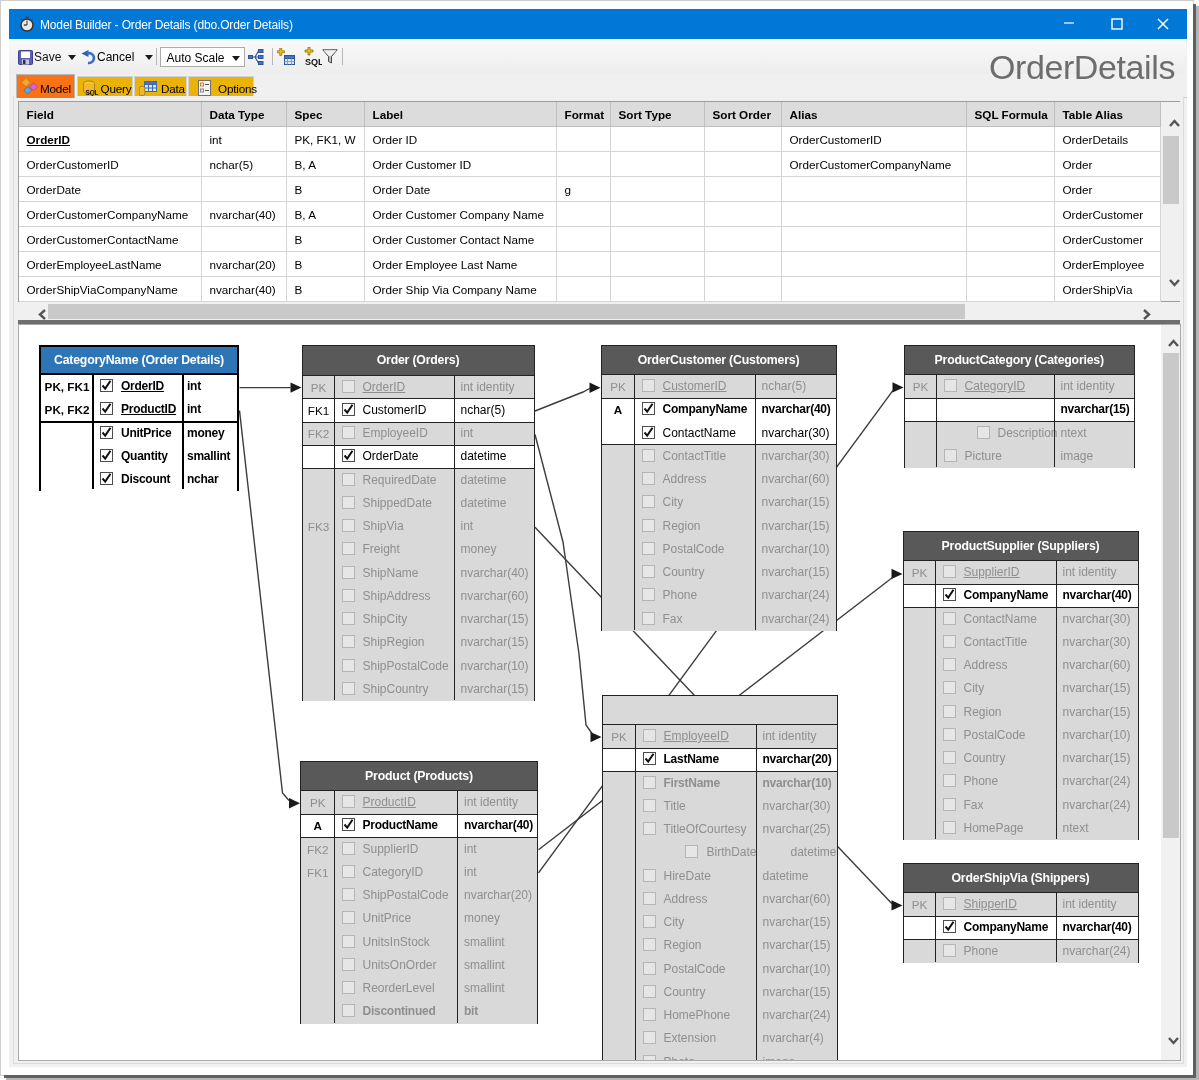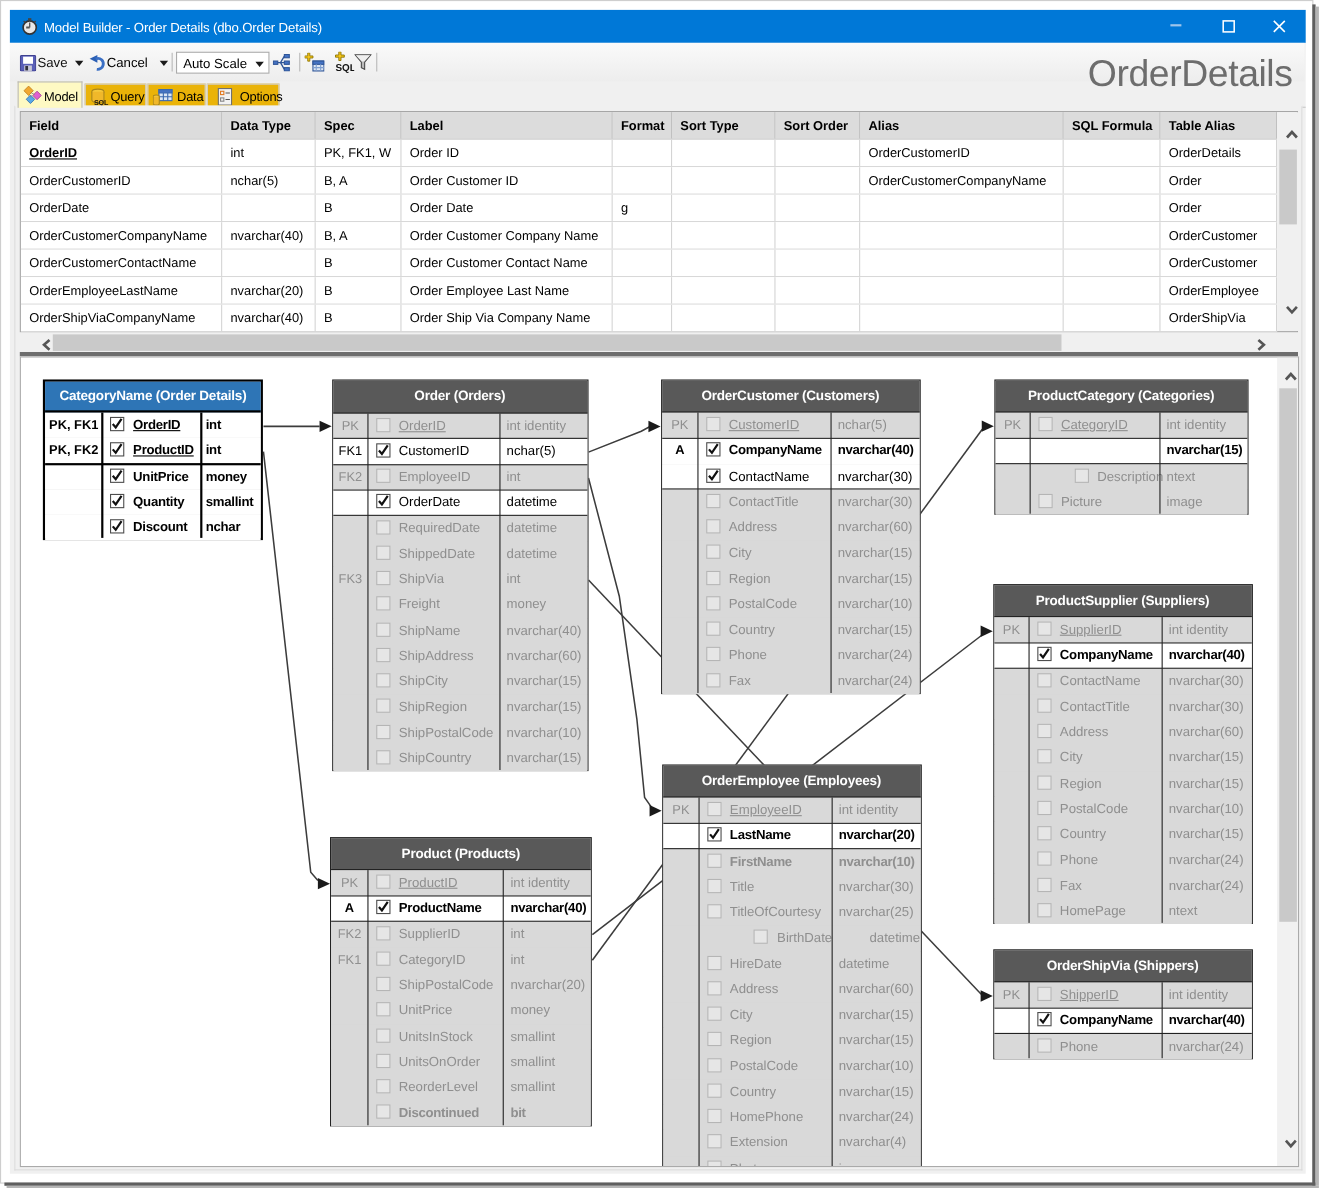--- a/index.html
+++ b/index.html
@@ -8,21 +8,21 @@
 #shadR2 { position:absolute; left:1196px; top:6px; width:3px; height:1072px; background:#b5b5b5; }
 #shadB { position:absolute; left:4px; top:1075px; width:1192px; height:3px; background:#5f5f5f; }
 #shadB2 { position:absolute; left:6px; top:1078px; width:1193px; height:2px; background:#b5b5b5; }
 #title { position:absolute; left:9px; top:9px; width:1177.5px; height:29.5px; background:#0078d7; color:#fff; }
 #title .t { position:absolute; left:31px; top:8.5px; font-size:12px; letter-spacing:-0.15px; }
 #client { position:absolute; left:9px; top:38.5px; width:1177.5px; height:1028px; background:#f0f0f0; }
 #bigtitle { position:absolute; top:11px; right:11.5px; font-size:34px; line-height:1; color:#6d6d6d; letter-spacing:-0.4px; z-index:6; }
 .tbtxt { font-size:12px; color:#111; }
 #tabs { position:absolute; left:0; top:35px; height:24px; }
 .tab { position:absolute; top:2.5px; height:21.5px; background:#eab308; border:1px solid #d2d2d2; border-bottom:none; font-size:11.7px; letter-spacing:-0.2px; color:#000; }
-.tab.active { top:0; height:24px; background:#fef9c3; border:1px solid #b9b9b9; border-bottom:none; z-index:2; }
+.tab.active { top:0; height:24px; background:#f97316; border:1px solid #b9b9b9; border-bottom:none; z-index:2; }
 .tab span.lbl { position:absolute; top:5px; }
 .tab.active span.lbl { top:7px; }
 #outer { position:absolute; left:3.5px; top:57px; width:1171px; height:968px; border:1px solid #dcdcdc; border-top-color:#f0f0f0; background:#f0f0f0; }
 #gridpanel { position:absolute; left:4px; top:4.5px; width:1162px; height:200.5px; border:1px solid #9d9d9d; background:#fff; }
 .gc { position:absolute; top:0; height:100%; padding:5.5px 0 0 8px; font-size:11.7px; color:#000; border-right:1px solid #d4d4d4; overflow:hidden; white-space:nowrap; }
 .gh { background:#dcdcdc; border-right:1px solid #c0c0c0; font-weight:bold; }
 .ghead { position:absolute; left:0; top:0; width:1142.5px; height:25px; background:#dcdcdc; border-bottom:1px solid #c0c0c0; }
 .grow { position:absolute; left:0; width:1142.5px; height:25px; background:#fff; border-bottom:1px solid #d4d4d4; }
 #gvsb { position:absolute; left:1142.5px; top:0; width:19px; height:198.5px; background:#f0f0f0; }
 #gvsb .thumb { position:absolute; left:1.5px; top:34px; width:16px; height:68px; background:#c9c9c9; }
@@ -645,21 +645,20 @@
             <div class="dn" style="left:33.5px;width:123.5px;"><span class="cb cbg"></span><span class="nm">Discontinued</span></div>
             <div class="dy" style="left:157px;">bit</div>
           </div>
           <div style="position:absolute;left:32.5px;top:29.5px;bottom:0;width:1px;background:#222;"></div>
           <div style="position:absolute;left:156px;top:29.5px;bottom:0;width:1px;background:#222;"></div>
           <div style="position:absolute;left:0;right:0;top:28.5px;height:1px;background:#222;"></div>
           <div style="position:absolute;left:0;right:0;top:52.25px;height:1px;background:#222;z-index:5;"></div>
           <div style="position:absolute;left:0;right:0;top:75.5px;height:1px;background:#222;z-index:5;"></div>
         </div>
 <div class="dt" style="left:583px;top:370px;width:236px;height:379.25px;border:1px solid #222;">
-          <div class="dth" style="height:29.5px;line-height:29px;background:#595959;">OrderEmployee (Employees)</div>
           <div class="dr g" style="top:29.5px;height:23.25px;">
             <div class="dk" style="width:33px;">PK</div>
             <div class="dn" style="left:33px;width:121px;"><span class="cb cbg"></span><span class="nm"><u>EmployeeID</u></span></div>
             <div class="dy" style="left:154px;">int identity</div>
           </div>
           <div class="dr b" style="top:52.75px;height:23.25px;">
             <div class="dk" style="width:33px;"></div>
             <div class="dn" style="left:33px;width:121px;"><span class="cb cbk"><svg width="13" height="13" viewBox="0 0 13 13">
                   <polyline points="2.5,6.5 5.2,9.6 10.5,1.8" fill="none" stroke="#111" stroke-width="2"></polyline>
                 </svg></span><span class="nm">LastName</span></div>

